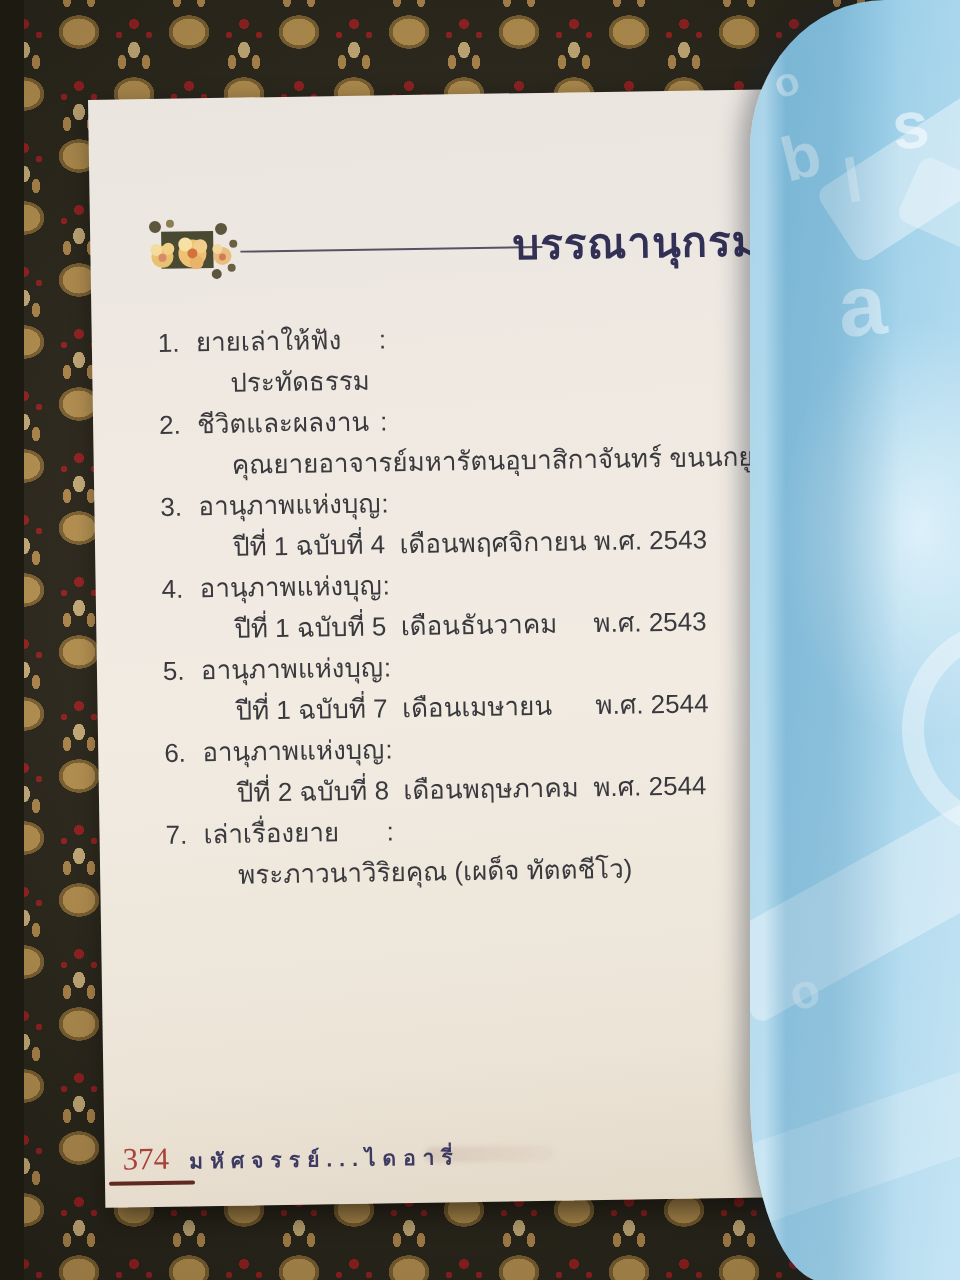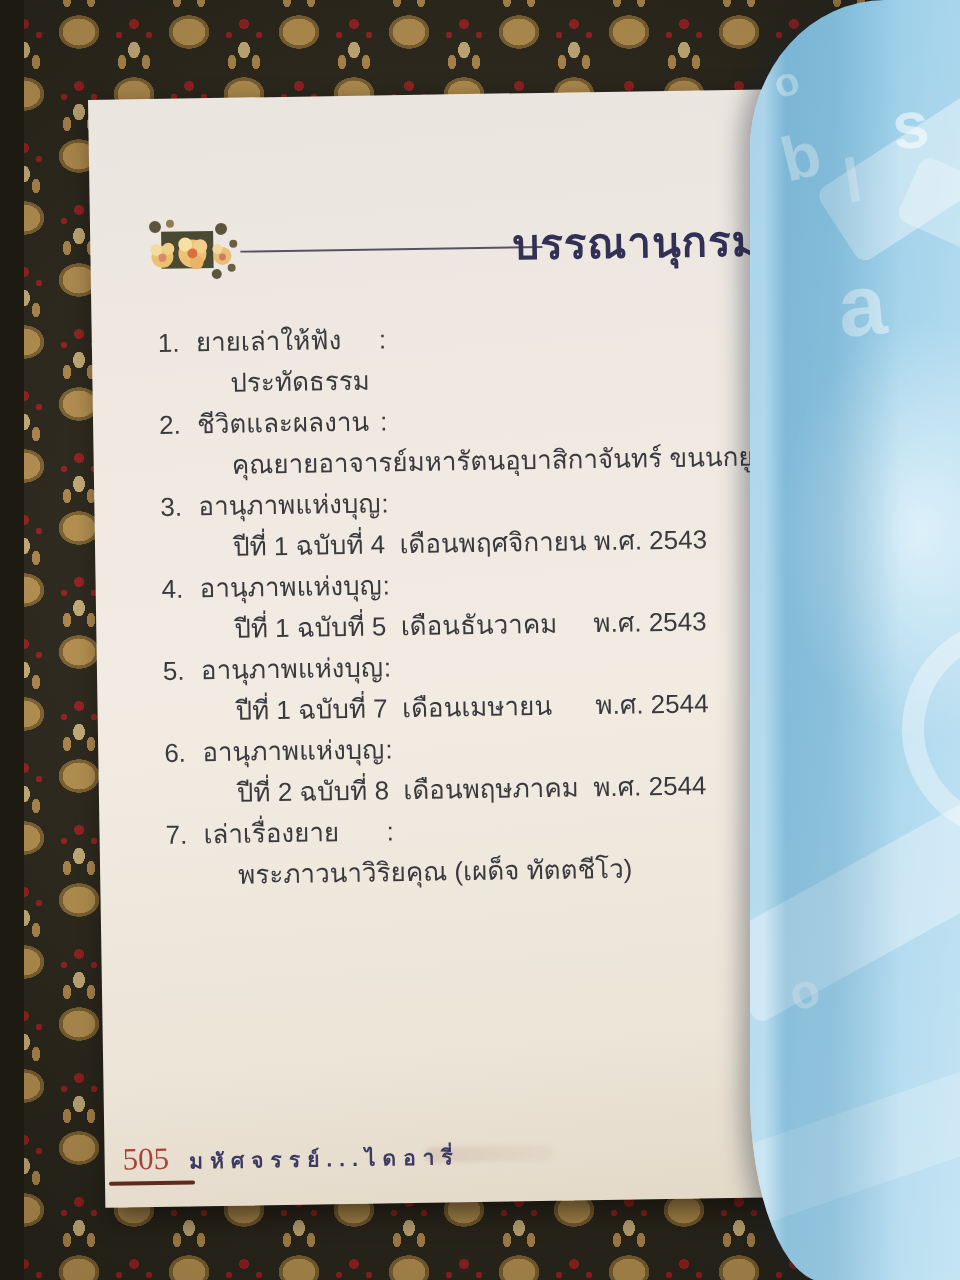--- a/index.html
+++ b/index.html
@@ -182,21 +182,21 @@
           <span class="e-colon">:</span>
         </div>
         <div class="e-detail">พระภาวนาวิริยคุณ (เผด็จ ทัตตชีโว)</div>
       </div>
 
     </div>
 
     <div class="smudge"></div>
 
     <div class="footer">
-      <span class="pnum">505</span>
+      <span class="pnum">374</span>
       <span class="pnum-rule"></span>
       <span class="btitle">มหัศจรรย์...ไดอารี่</span>
     </div>
 
   </div>
 
   <div class="blue-page">
     <div class="blob"></div>
     <div class="ribbon r1"></div>
     <div class="ribbon r2"></div>

